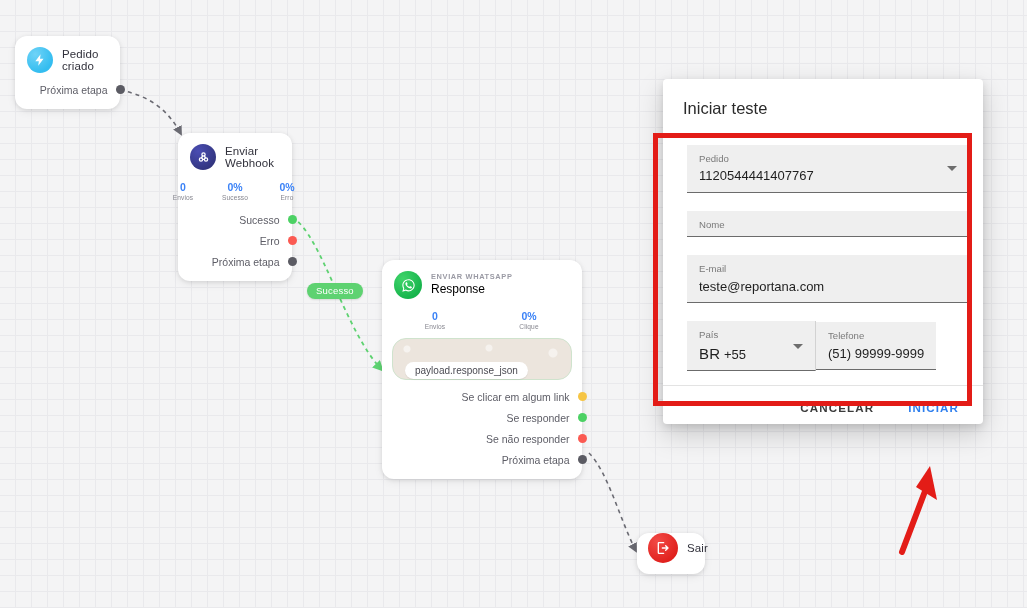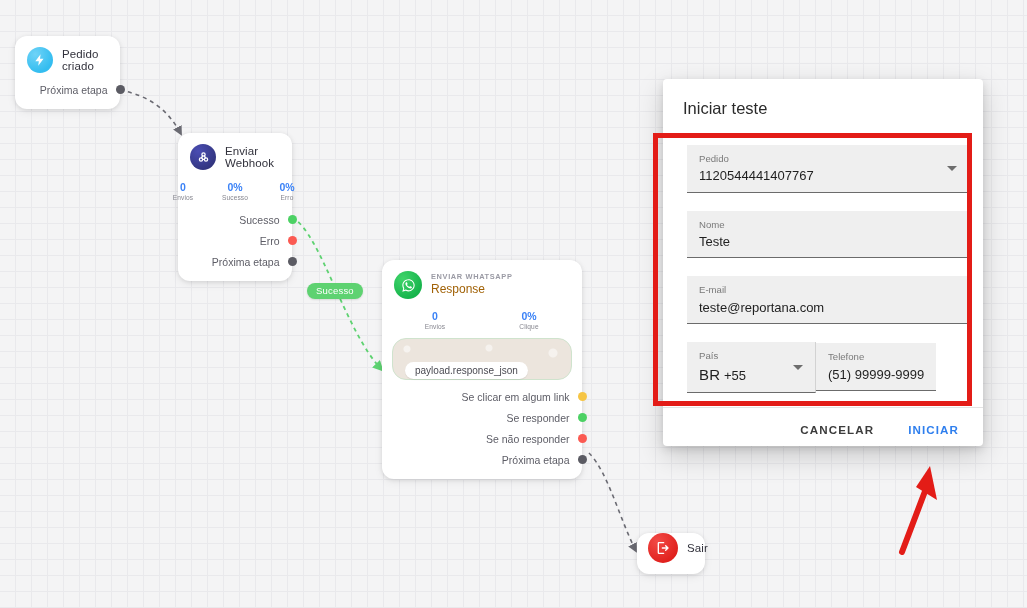--- a/index.html
+++ b/index.html
@@ -23,21 +23,21 @@
   
   .node {
     position: absolute;
     background: #ffffff;
     border-radius: 12px;
     box-shadow: 0 1px 4px rgba(0,0,0,.10), 0 3px 10px rgba(0,0,0,.06);
   }
   .node-head { display:flex; align-items:center; gap:9px; padding: 11px 12px 4px 12px; }
   .node-title { font-size: 11.5px; color:#32323c; font-weight: 500; letter-spacing:.1px; }
   .node-sub-kicker { font-size: 7.4px; color:#9a9aa4; font-weight:700; letter-spacing:.65px; line-height:1.1; }
-  .node-sub-title { font-size: 12px; color:#a16207; font-weight:500; line-height:1.25; margin-top:1px; }
+  .node-sub-title { font-size: 12px; color:#000000; font-weight:500; line-height:1.25; margin-top:1px; }
 
   .circ { width:26px; height:26px; border-radius:50%; display:flex; align-items:center; justify-content:center; flex:0 0 auto; }
   .circ.lightning { background: radial-gradient(circle at 32% 28%, #6fd3f7, #34bdf0 70%); }
   .circ.webhook  { background: radial-gradient(circle at 32% 28%, #4a4db3, #32357f 75%); }
   .circ.whats    { width:28px;height:28px; background: radial-gradient(circle at 32% 28%, #3fd46a, #17b44c 72%); }
   .circ.exit     { width:30px;height:30px; background: radial-gradient(circle at 32% 28%, #f24a46, #e0201c 75%); }
 
   
   .stats { display:flex; justify-content:center; gap:20px; padding: 7px 0 6px 0; }
   .stat { text-align:center; min-width:32px; }
@@ -270,21 +270,20 @@
     <div class="dlg-body">
 
       <div class="field">
         <div class="f-label">Pedido</div>
         <div class="f-value">1120544441407767</div>
         <span class="caret"></span>
       </div>
 
       <div class="field">
         <div class="f-label">Nome</div>
-        <div class="f-value">Teste</div>
       </div>
 
       <div class="field">
         <div class="f-label">E-mail</div>
         <div class="f-value">teste@reportana.com</div>
       </div>
 
       <div class="field-row">
         <div class="field f-left">
           <div class="f-label">País</div>

